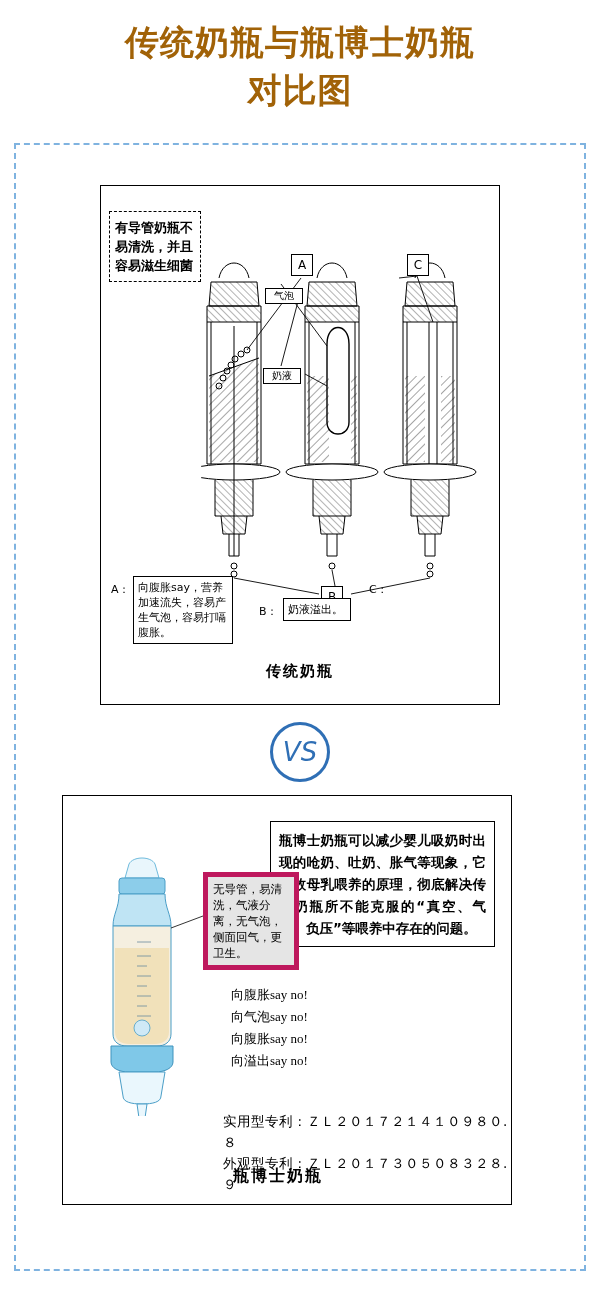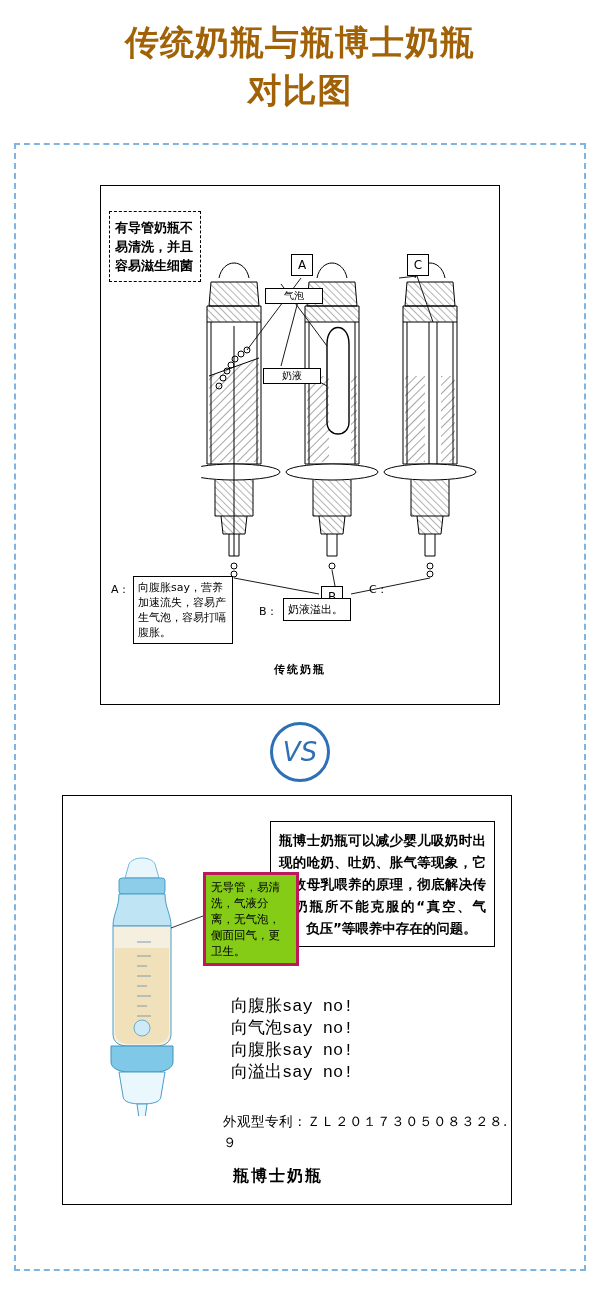--- a/index.html
+++ b/index.html
@@ -56,21 +56,21 @@
     height: 520px;
     border: 1px solid #000;
     box-sizing: border-box;
     background: #fff;
   }
   .panel-caption {
     position: absolute;
     width: 100%;
     text-align: center;
     font-family: Liberation Mono, monospace;
-    font-size: 11px;
+    font-size: 15px;
     font-weight: bold;
     letter-spacing: 2px;
   }
   
   .note-topleft {
     position: absolute;
     left: 8px;
     top: 25px;
     width: 92px;
     border: 1px dashed #000;
@@ -101,21 +101,21 @@
     text-align: center;
     line-height: 20px;
     background: #fff;
   }
   .mini-label {
     position: absolute;
     border: 1px solid #000;
     background: #fff;
     font-family: "DejaVu Sans", sans-serif;
     font-size: 10px;
-    padding: 1px 18px;
+    padding: 1px 8px;
     line-height: 12px;
     white-space: nowrap;
   }
   
   .legend-row {
     position: absolute;
     left: 10px;
     top: 390px;
     width: 380px;
     height: 78px;
@@ -173,34 +173,34 @@
     box-sizing: border-box;
     padding: 7px 8px;
     font-family: "DejaVu Sans", sans-serif;
     font-size: 13.5px;
     font-weight: bold;
     line-height: 22px;
     text-align: justify;
   }
   .callout-box {
     position: absolute;
-    border: 3px solid #be185d;
-    box-sizing: border-box;
-    background: #84cc16;
+    border: 5px solid #be185d;
+    box-sizing: border-box;
+    background: #e5e5e5;
     font-family: "DejaVu Sans", sans-serif;
     font-size: 11.5px;
     line-height: 16px;
     padding: 4px 5px;
   }
   .say-no-list {
     position: absolute;
     left: 168px;
-    top: 200px;
-    font-family: Liberation Mono, monospace;
-    font-size: 17px;
+    top: 188px;
+    font-family: Liberation Serif, serif;
+    font-size: 13px;
     line-height: 22px;
   }
   .patent-list {
     position: absolute;
     left: 160px;
     top: 315px;
     font-family: "DejaVu Sans", sans-serif;
     font-size: 13.5px;
     line-height: 21px;
     letter-spacing: 0.5px;
@@ -402,19 +402,20 @@
 
 
     <div class="say-no-list">
       <div>向腹胀say no!</div>
       <div>向气泡say no!</div>
       <div>向腹胀say no!</div>
       <div>向溢出say no!</div>
     </div>
 
     <div class="patent-list">
+      <div>实用型专利：ＺＬ２０１７２１４１０９８０.８</div>
       <div>外观型专利：ＺＬ２０１７３０５０８３２８.９</div>
     </div>
 
     <div class="bottom-caption">瓶博士奶瓶</div>
   </div>
 
 </div>
 
 </body></html>

